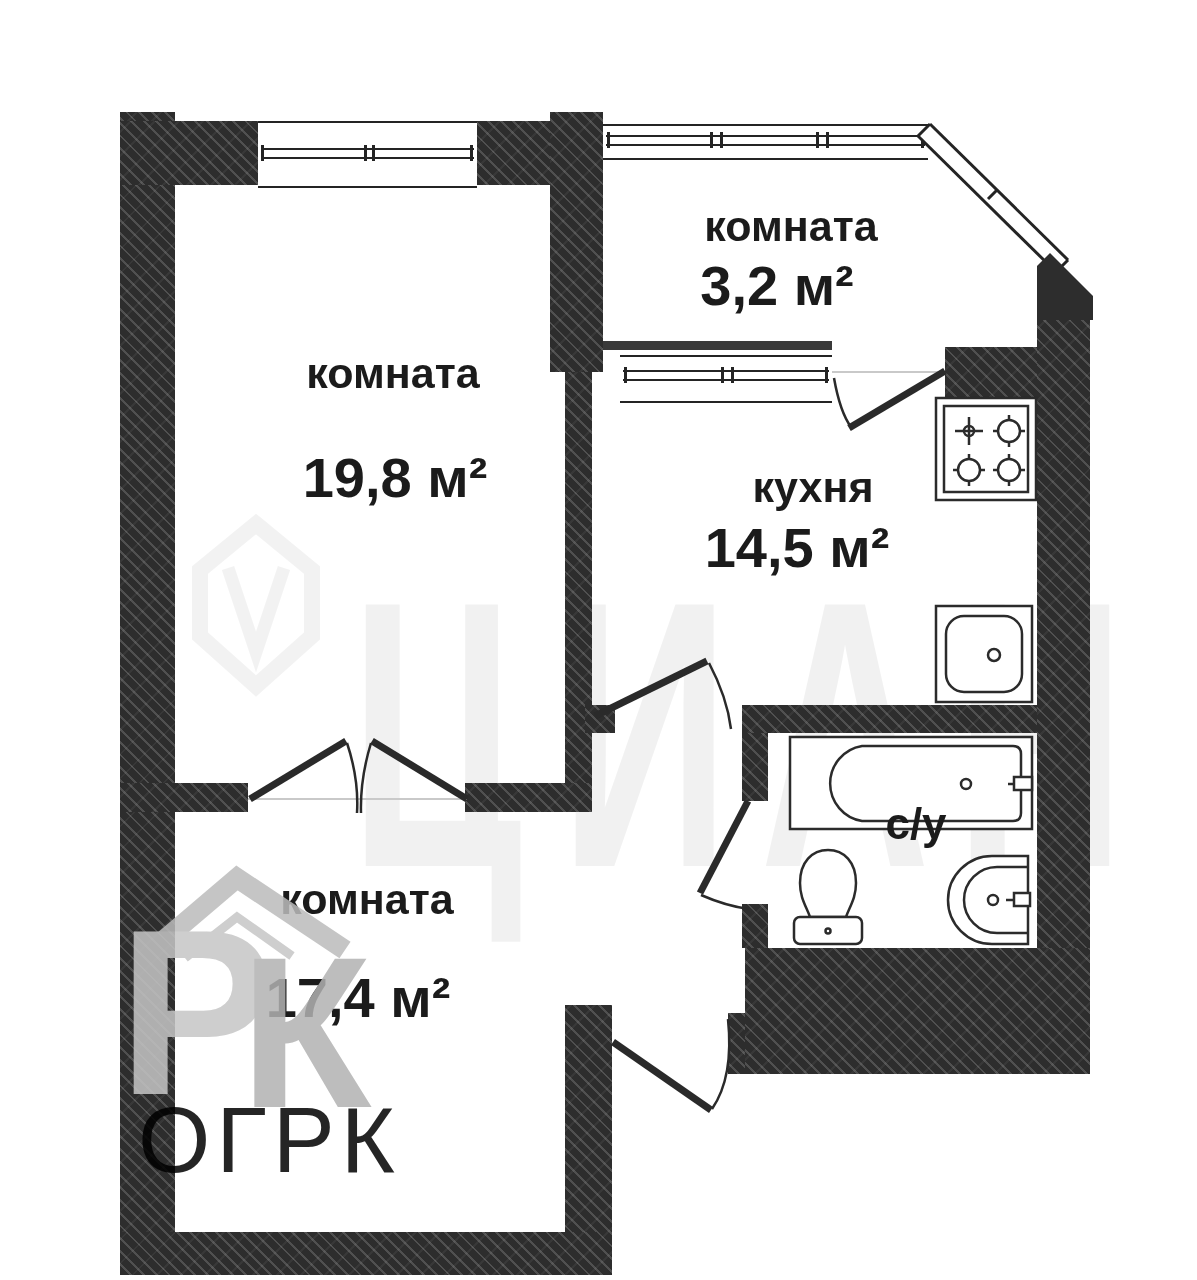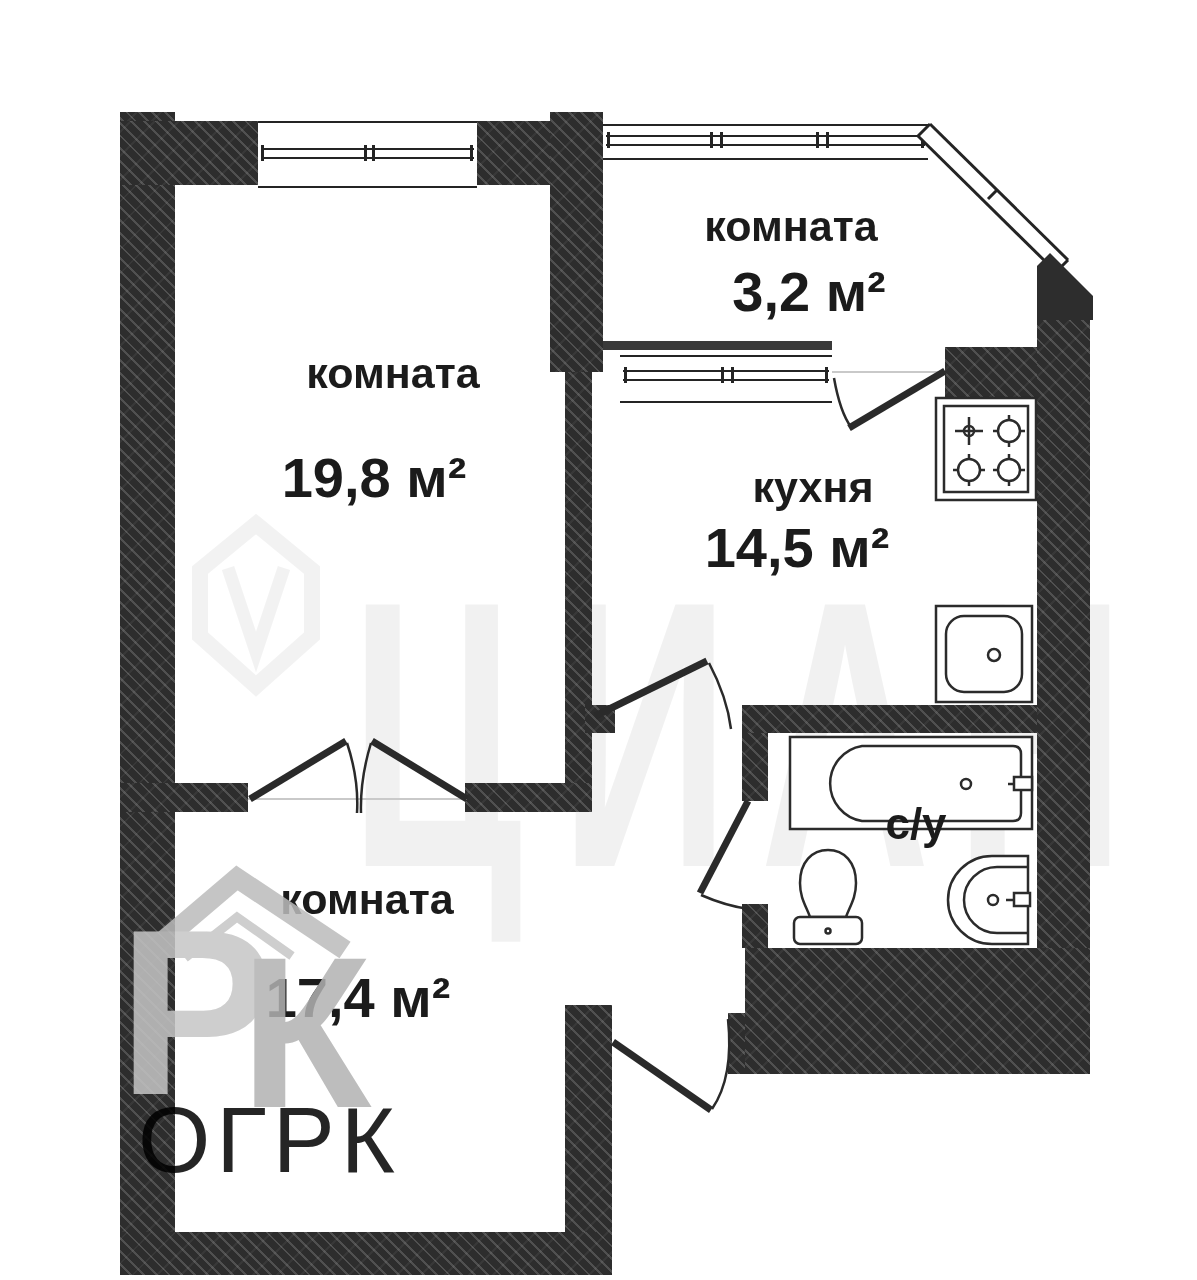--- a/index.html
+++ b/index.html
@@ -178,24 +178,24 @@
     <g stroke="#2b2b2b" stroke-width="2.5" fill="none">
       <path d="M 1028,856 L 992,856 A 44 44 0 0 0 992,944 L 1028,944 Z" fill="#ffffff"></path>
       <path d="M 1028,867 L 997,867 A 33 33 0 0 0 997,933 L 1028,933"></path>
       <circle cx="993" cy="900" r="5"></circle>
       <line x1="1006" y1="900" x2="1014" y2="900"></line>
       <rect x="1014" y="893" width="16" height="13" fill="#ffffff"></rect>
     </g>
   </svg>
 
   <div class="lbl name" style="left:393px;top:373px;">комната</div>
-  <div class="lbl area" style="left:374px;top:477px;">19,8 м²</div>
+  <div class="lbl area" style="left:395px;top:477px;">19,8 м²</div>
 
   <div class="lbl name" style="left:791px;top:226px;">комната</div>
-  <div class="lbl area" style="left:777px;top:291px;margin-left:32px;">3,2 м²</div>
+  <div class="lbl area" style="left:777px;top:285px;">3,2 м²</div>
 
   <div class="lbl name" style="left:793px;top:487px;margin-left:20px;">кухня</div>
   <div class="lbl area" style="left:797px;top:547px;">14,5 м²</div>
 
   <div class="lbl name" style="left:367px;top:899px;">комната</div>
   <div class="lbl area" style="left:358px;top:997px;">17,4 м²</div>
 
   <div class="lbl wc" style="left:916px;top:824px;">с/у</div>
 
   <div id="logo">

